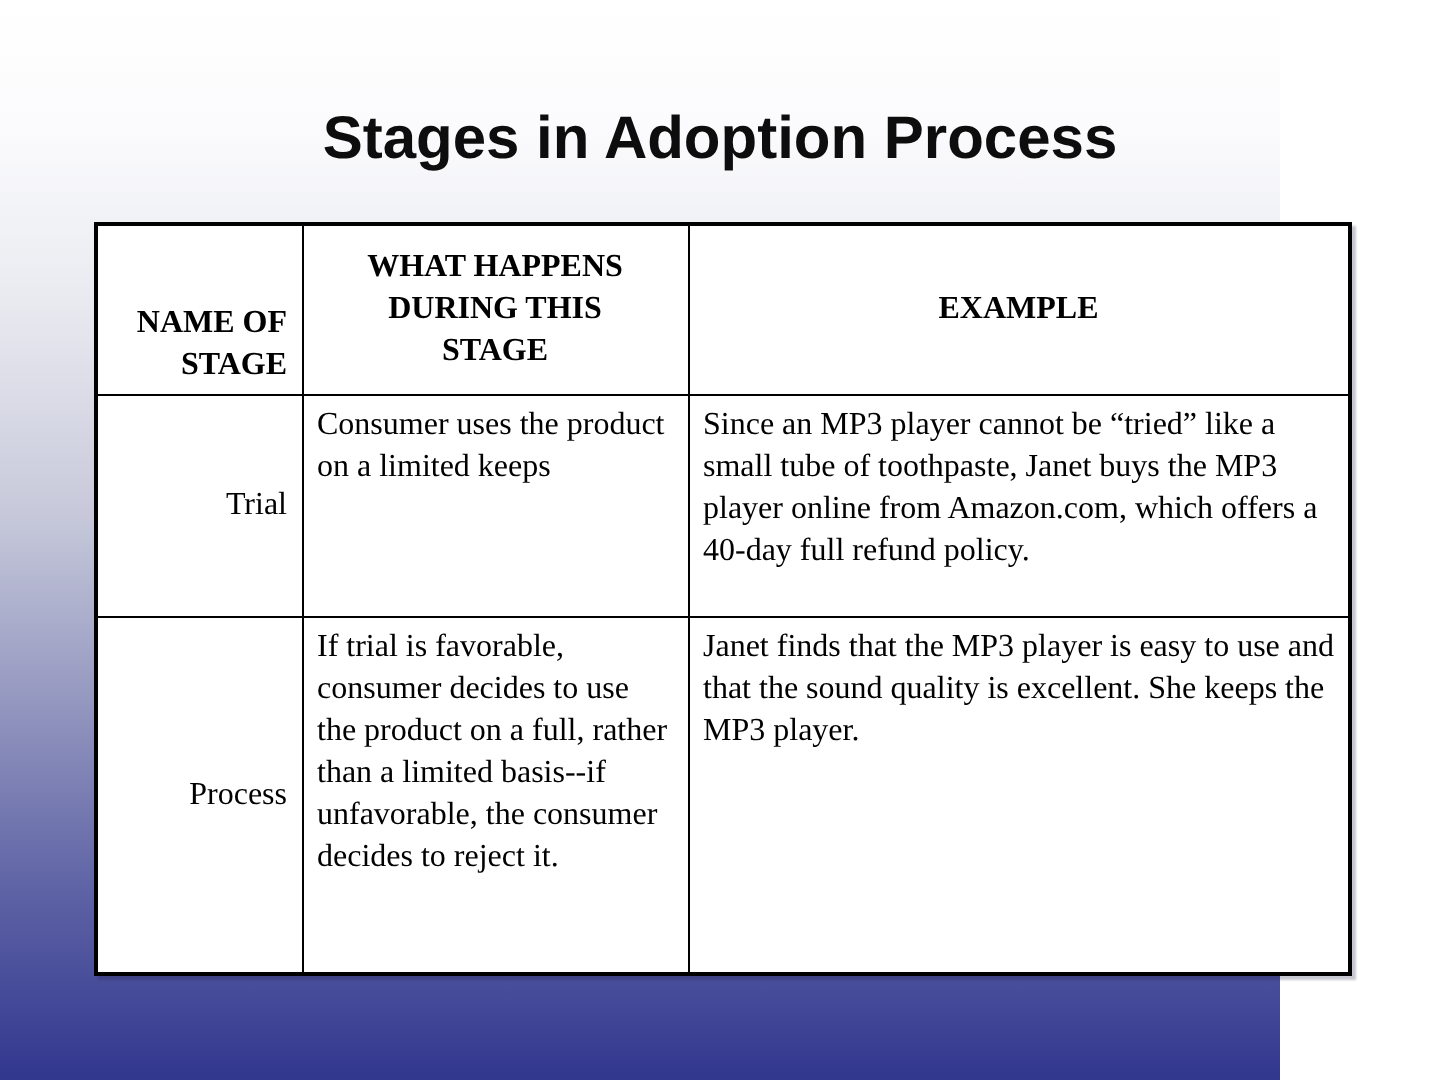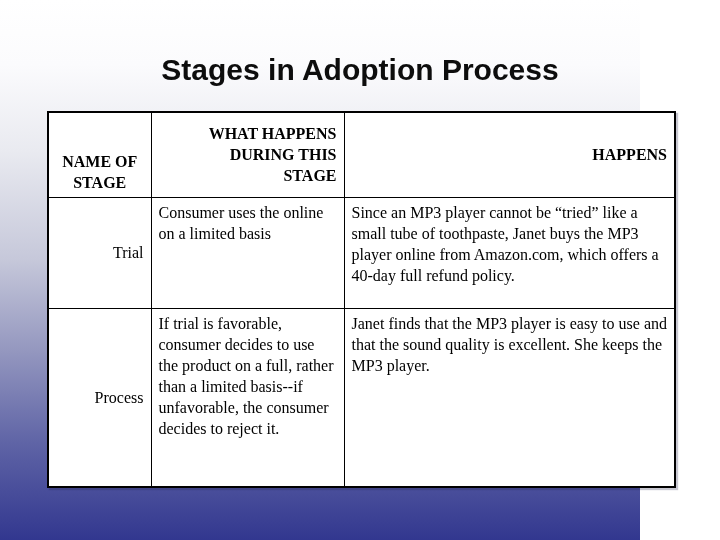--- a/index.html
+++ b/index.html
@@ -56,27 +56,27 @@
     color: #000000;
     padding: 4px 7px;
     white-space: pre-line;
     overflow: hidden;
   }
   tr.header-row { height: 85px; }
   tr.row-trial { height: 111px; }
   tr.row-adoption { height: 179px; }
   th.h1 {
     vertical-align: bottom;
-    text-align: center;
+    text-align: right;
     font-weight: bold;
     padding-bottom: 6px;
   }
   th.h2, th.h3 {
     vertical-align: middle;
-    text-align: right;
+    text-align: center;
     font-weight: bold;
   }
   td.stage {
     vertical-align: middle;
     text-align: right;
     font-weight: normal;
   }
   td.what, td.example {
     vertical-align: top;
     text-align: left;
@@ -97,25 +97,25 @@
       <col class="c2">
       <col class="c3">
     </colgroup>
     <tbody>
       <tr class="header-row">
         <th class="h1">NAME OF
 STAGE</th>
         <th class="h2">WHAT HAPPENS
 DURING THIS
 STAGE</th>
-        <th class="h3">HAPPENS</th>
+        <th class="h3">EXAMPLE</th>
       </tr>
       <tr class="row-trial">
         <td class="stage">Trial</td>
-        <td class="what">Consumer uses the online on a limited basis</td>
+        <td class="what">Consumer uses the product on a limited keeps</td>
         <td class="example">Since an MP3 player cannot be “tried” like a small tube of toothpaste, Janet buys the MP3 player online from Amazon.com, which offers a 40-day full refund policy.</td>
       </tr>
       <tr class="row-adoption">
         <td class="stage">Process</td>
         <td class="what">If trial is favorable, consumer decides to use the product on a full, rather than a limited basis--if unfavorable, the consumer decides to reject it.</td>
         <td class="example">Janet finds that the MP3 player is easy to use and that the sound quality is excellent. She keeps the MP3 player.</td>
       </tr>
     </tbody>
   </table>
 

